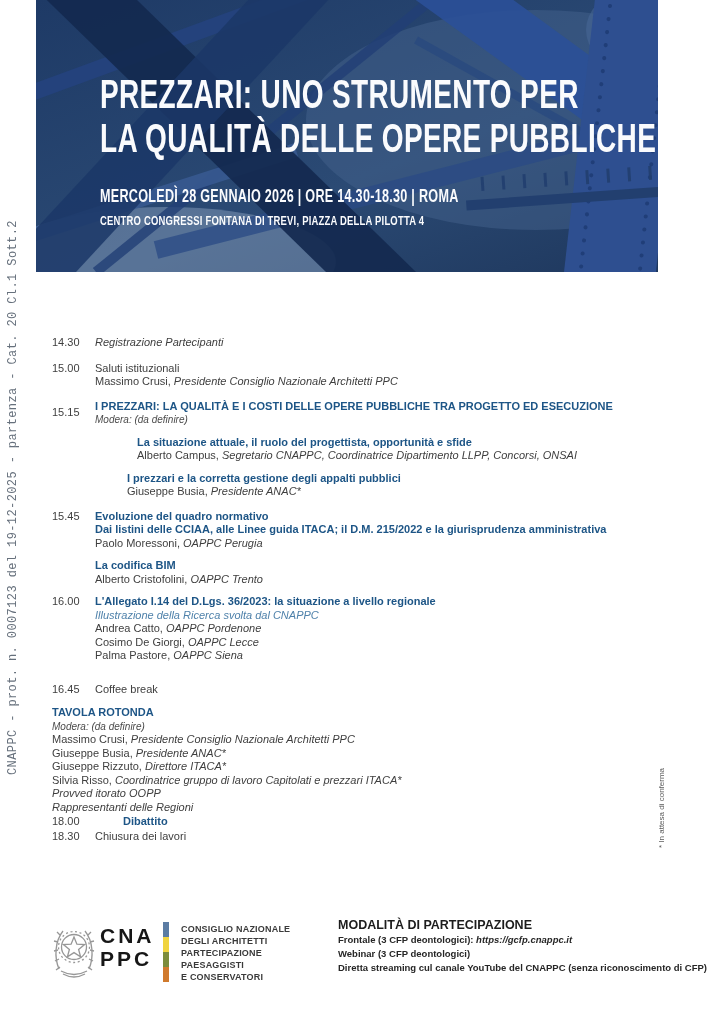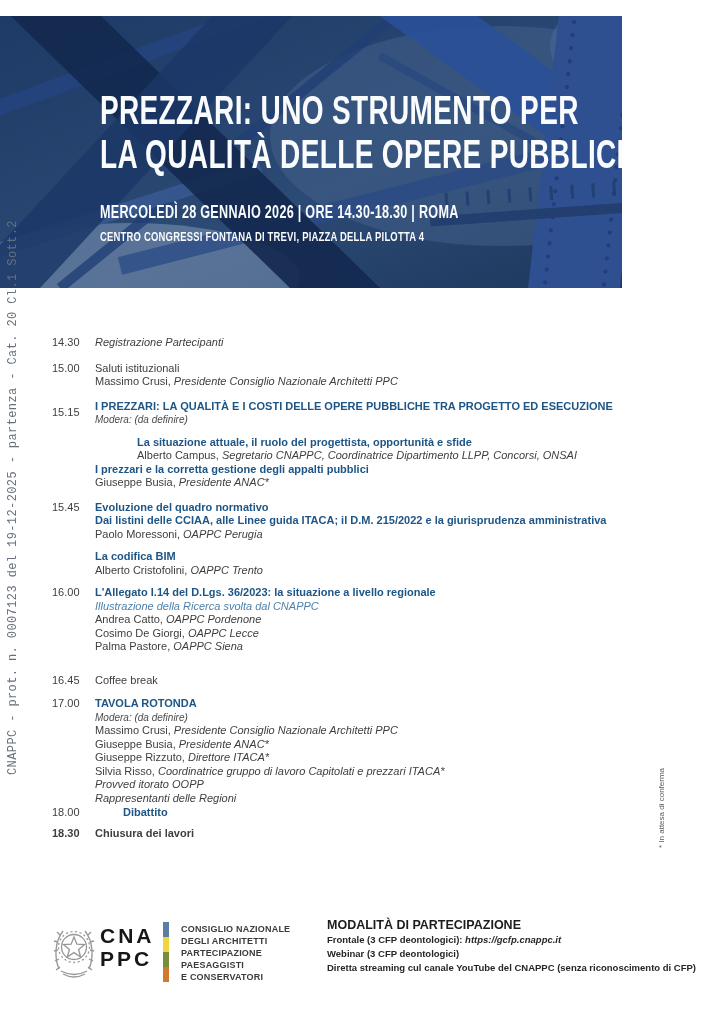--- a/index.html
+++ b/index.html
@@ -1,20 +1,20 @@
 <!DOCTYPE html>
 <html lang="it"><head>
 <meta charset="utf-8">
 <style>
   html,body{margin:0;padding:0;background:#ffffff;}
   .page{position:relative;width:724px;height:1032px;background:#fff;overflow:hidden;
         font-family:"Liberation Sans",sans-serif;}
 
   
-  .hero{position:absolute;left:0;top:16px;width:622px;height:272px;overflow:hidden;}
+  .hero{position:absolute;left:0;top:0;width:622px;height:272px;overflow:hidden;padding-left:36px;}
   .hero svg{display:block;}
   .hero-text{position:absolute;left:100px;top:72px;color:#fafbfd;}
   .hero-title{font-weight:700;font-size:40px;line-height:44px;letter-spacing:.5px;
               transform:scaleX(.70);transform-origin:left top;white-space:nowrap;}
   .hero-date{margin-top:26px;font-weight:700;font-size:18px;letter-spacing:.4px;
              transform:scaleX(.70);transform-origin:left top;white-space:nowrap;}
   .hero-venue{margin-top:6px;font-weight:700;font-size:13.5px;letter-spacing:.3px;
               transform:scaleX(.70);transform-origin:left top;white-space:nowrap;}
 
   
@@ -39,21 +39,21 @@
            font-size:8px;color:#5a5a5a;white-space:nowrap;z-index:5;}
 
   
   .emblem{position:absolute;left:53px;top:921px;}
   .logo-acronym{position:absolute;left:100px;top:924px;font-weight:700;font-size:21px;
                 line-height:23px;letter-spacing:3px;color:#161616;}
   .colorbar{position:absolute;left:163px;top:922px;width:6px;height:60px;display:flex;flex-direction:column;}
   .colorbar div{flex:1;}
   .org-name{position:absolute;left:181px;top:923px;font-size:9px;font-weight:700;
             line-height:12px;letter-spacing:.2px;color:#3a3a3a;}
-  .participation{position:absolute;left:327px;top:917px;color:#222;}
+  .participation{position:absolute;left:338px;top:917px;color:#222;}
   .participation-title{font-weight:700;font-size:12.5px;line-height:16px;color:#1c1c1c;}
   .participation-line{font-size:9.5px;font-weight:700;line-height:14px;color:#262626;}
   .seg-pn{font-style:normal;}
   .seg-pi{font-style:italic;}
 </style>
 </head>
 <body>
 
 <div class="page">
 
@@ -113,21 +113,21 @@
           <div class="prog-line"><span class="seg-ism">Modera: (da definire)</span></div>
         </div>
       </div>
       <div class="prog-row" style="margin-top: 9px; gap: 42px;">
         <div class="prog-time"></div>
         <div class="prog-lines">
           <div class="prog-line"><span class="seg-b">La situazione attuale, il ruolo del progettista, opportunità e sfide</span></div>
           <div class="prog-line"><span class="seg-n">Alberto Campus, </span><span class="seg-i">Segretario CNAPPC, Coordinatrice Dipartimento LLPP, Concorsi, ONSAI</span></div>
         </div>
       </div>
-      <div class="prog-row" style="">
+      <div class="prog-row" style="margin-top: 9px; gap: 32px;">
         <div class="prog-time"></div>
         <div class="prog-lines">
           <div class="prog-line"><span class="seg-b">I prezzari e la corretta gestione degli appalti pubblici</span></div>
           <div class="prog-line"><span class="seg-n">Giuseppe Busia, </span><span class="seg-i">Presidente ANAC*</span></div>
         </div>
       </div>
       <div class="prog-row" style="margin-top: 11px;">
         <div class="prog-time">15.45</div>
         <div class="prog-lines">
           <div class="prog-line"><span class="seg-b">Evoluzione del quadro normativo</span></div>
@@ -152,39 +152,38 @@
           <div class="prog-line"><span class="seg-n">Palma Pastore, </span><span class="seg-i">OAPPC Siena</span></div>
         </div>
       </div>
       <div class="prog-row" style="margin-top: 20px;">
         <div class="prog-time">16.45</div>
         <div class="prog-lines">
           <div class="prog-line"><span class="seg-n">Coffee break</span></div>
         </div>
       </div>
       <div class="prog-row" style="margin-top: 10px;">
-        <div class="prog-time">17.00</div>
         <div class="prog-lines">
           <div class="prog-line"><span class="seg-b">TAVOLA ROTONDA</span></div>
           <div class="prog-line"><span class="seg-ism">Modera: (da definire)</span></div>
           <div class="prog-line"><span class="seg-n">Massimo Crusi, </span><span class="seg-i">Presidente Consiglio Nazionale Architetti PPC</span></div>
           <div class="prog-line"><span class="seg-n">Giuseppe Busia, </span><span class="seg-i">Presidente ANAC*</span></div>
           <div class="prog-line"><span class="seg-n">Giuseppe Rizzuto, </span><span class="seg-i">Direttore ITACA*</span></div>
           <div class="prog-line"><span class="seg-n">Silvia Risso, </span><span class="seg-i">Coordinatrice gruppo di lavoro Capitolati e prezzari ITACA*</span></div>
           <div class="prog-line"><span class="seg-i">Provved itorato OOPP</span></div>
           <div class="prog-line"><span class="seg-i">Rappresentanti delle Regioni</span></div>
         </div>
       </div>
       <div class="prog-row" style="margin-top: 1px; gap: 28px;">
         <div class="prog-time">18.00</div>
         <div class="prog-lines">
           <div class="prog-line"><span class="seg-b">Dibattito</span></div>
         </div>
       </div>
-      <div class="prog-row" style="margin-top: 7px; font-weight: bold;">
+      <div class="prog-row" style="margin-top: 1px;">
         <div class="prog-time">18.30</div>
         <div class="prog-lines">
           <div class="prog-line"><span class="seg-n">Chiusura dei lavori</span></div>
         </div>
       </div>
     </div>
 
   <div class="v-left">CNAPPC - prot. n. 0007123 del 19-12-2025 - partenza - Cat. 20 Cl.1 Sott.2</div>
 
   <div class="v-right">* In attesa di conferma</div>

